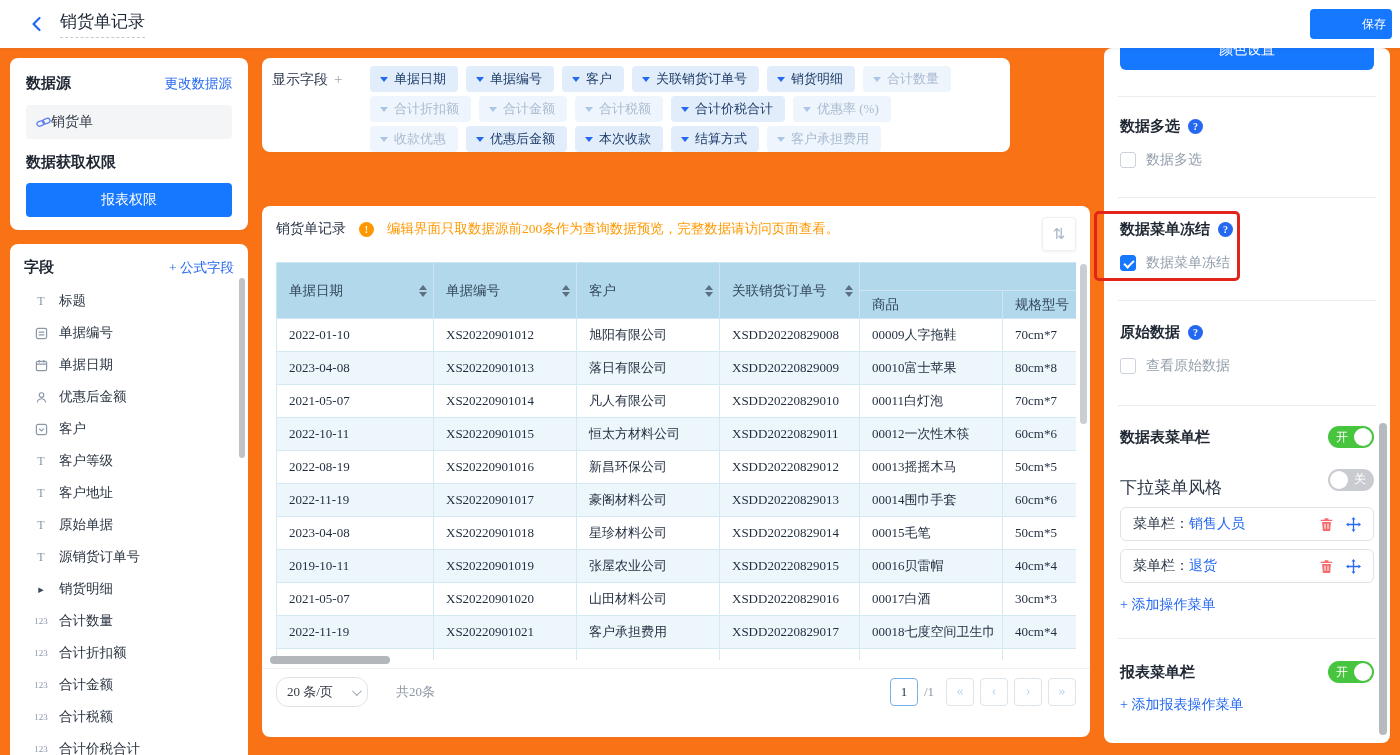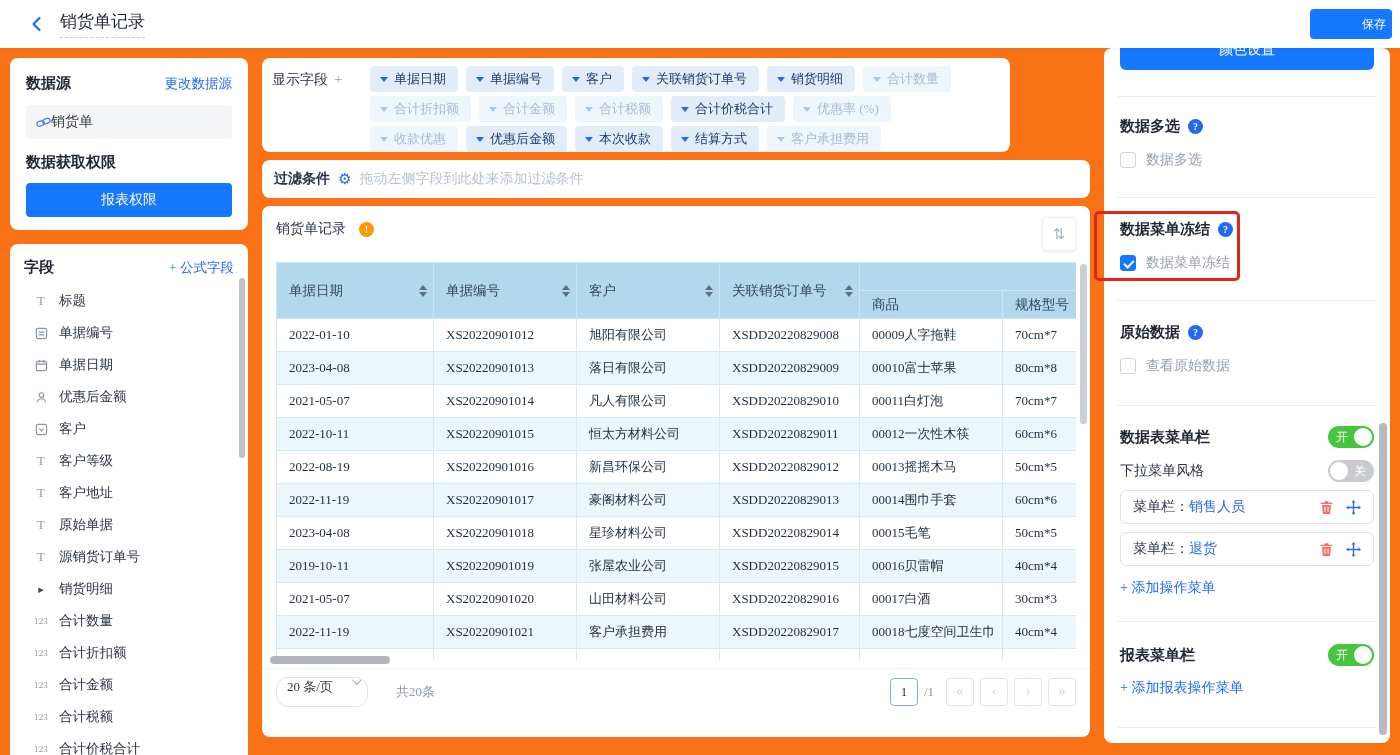--- a/index.html
+++ b/index.html
@@ -68,41 +68,41 @@
   .sort i{display:block;width:0;height:0;border-left:4px solid transparent;border-right:4px solid transparent;}
   .sort .up{border-bottom:5px solid #5c7082;}
   .sort .down{border-top:5px solid #5c7082;}
   .grid td{border:1px solid #d5e9f4;height:33px;padding:0 0 0 12px;font-size:13px;color:#1f2c3d;background:#fff;white-space:nowrap;overflow:hidden;}
   .grid tr.alt td{background:#edf6fb;}
   .vstrip{position:absolute;right:0;top:56px;width:14px;height:342px;background:#fff;}
   .vthumb{margin:2px auto 0;width:7px;height:160px;border-radius:4px;background:#c9ced3;}
   .hthumb{position:absolute;left:8px;top:450px;width:120px;height:8px;border-radius:4px;background:#b3b6ba;}
   .tbl-divider{position:absolute;left:0;top:462px;width:100%;border-top:1px solid #eef1f4;}
   .pgbar{position:absolute;left:14px;right:14px;top:470px;height:32px;display:flex;align-items:center;}
-  .psize{width:92px;height:30px;border:1px solid #dfe3e8;border-radius:12px;display:flex;padding:0 8px 0 10px;font-size:13px;color:#333b46;cursor:pointer;background:#fff;}
+  .psize{width:92px;height:30px;border:1px solid #dfe3e8;border-radius:12px;display:flex;align-items:center;padding:0 8px 0 10px;font-size:13px;color:#333b46;cursor:pointer;background:#fff;}
   .psize .chev{margin-left:auto;width:7px;height:7px;border-right:1.5px solid #9aa6b2;border-bottom:1.5px solid #9aa6b2;transform:rotate(45deg) translateY(-2px);}
   .ptotal{margin-left:28px;font-size:13px;color:#8d98a5;}
   .pgright{margin-left:auto;display:flex;align-items:center;gap:6px;}
   .pgnum{width:28px;height:28px;border:1px solid #7ab1e6;border-radius:4px;display:flex;align-items:center;justify-content:center;font-size:13px;color:#2a3547;background:#fff;}
   .pgslash{font-size:13px;color:#8d98a5;margin-right:6px;}
   .pgbtn{width:28px;height:28px;border:1px solid #dde4ea;border-radius:4px;background:#fff;display:flex;align-items:center;justify-content:center;color:#b9d6ee;font-size:14px;cursor:pointer;}
 
   
   .p-right{left:1104px;top:48px;width:286px;height:695px;overflow:hidden;padding:0 16px;}
   .rp-color-btn{display:block;margin:-18px 0 0;width:100%;height:40px;background:#1677ff;color:#fff;border:none;border-radius:6px;font-size:14px;font-family:inherit;cursor:pointer;}
   .divider{border-top:1px solid #e9edf1;margin:0 -2px;}
   .sec-label{display:flex;align-items:center;gap:8px;font-size:15px;font-weight:700;color:#1f2733;}
   .q-ic{width:15px;height:15px;border-radius:50%;background:#2468f2;color:#fff;font-size:10px;font-weight:700;display:inline-flex;align-items:center;justify-content:center;cursor:pointer;}
   .cb-row{display:flex;align-items:center;gap:10px;margin-top:15px;cursor:pointer;}
   .cb{width:16px;height:16px;border:1px solid #cdd3da;border-radius:3px;background:#fff;flex:0 0 16px;}
   .cb.checked{background:#1677ff;border-color:#1677ff;position:relative;}
   .cb.checked::after{content:"";position:absolute;left:5px;top:2px;width:4px;height:8px;border:solid #fff;border-width:0 2px 2px 0;transform:rotate(45deg);}
   .cb-label{font-size:14px;color:#95a0ad;}
   .row-between{display:flex;align-items:center;justify-content:space-between;}
-  .sub-label{font-size:14px;color:#2a3547;}
+  .sub-label{font-size:17px;color:#2a3547;margin-top:16px;}
   .toggle{width:46px;height:22px;border-radius:11px;position:relative;display:inline-flex;align-items:center;cursor:pointer;flex:0 0 46px;}
   .toggle .knob{position:absolute;width:18px;height:18px;border-radius:50%;background:#fff;top:2px;}
   .toggle.ton{background:#47c53f;}
   .toggle.ton .knob{right:2px;}
   .toggle.ton .t-label{color:#fff;font-size:12px;margin-left:8px;}
   .toggle.toff{background:#c8ccd1;}
   .toggle.toff .knob{left:2px;}
   .toggle.toff .t-label{position:absolute;right:8px;color:#fff;font-size:12px;}
   .menu-item{height:34px;border:1px solid #dfe3e8;border-radius:6px;display:flex;align-items:center;padding:0 12px;margin-top:8px;background:#fff;}
   .mi-prefix{font-size:14px;color:#2a3547;}
@@ -336,30 +336,26 @@
             <span>结算方式</span>
           </span>
           <span class="chip off">
             <span class="caret"></span>
             <span>客户承担费用</span>
           </span>
         </div>
       </div>
   </div>
 
-  <div class="panel p-filter">
-    <span class="filter-label">过滤条件</span>
-    <span class="gear">⚙</span>
-    <span class="filter-ph">拖动左侧字段到此处来添加过滤条件</span>
-  </div>
 
   <div class="panel p-table">
     <div class="tbl-titlebar">
       <span class="tbl-title">销货单记录</span>
       <span class="warn-ic">!</span>
+      <span class="warn-text">编辑界面只取数据源前200条作为查询数据预览，完整数据请访问页面查看。</span>
     </div>
     <div class="sort-box">
         <span>⇅</span>
       </div>
 
     <div class="tbl-wrap">
       <table class="grid" id="data-grid">
           <colgroup>
             <col style="width: 157px;">
             <col style="width: 143px;">

